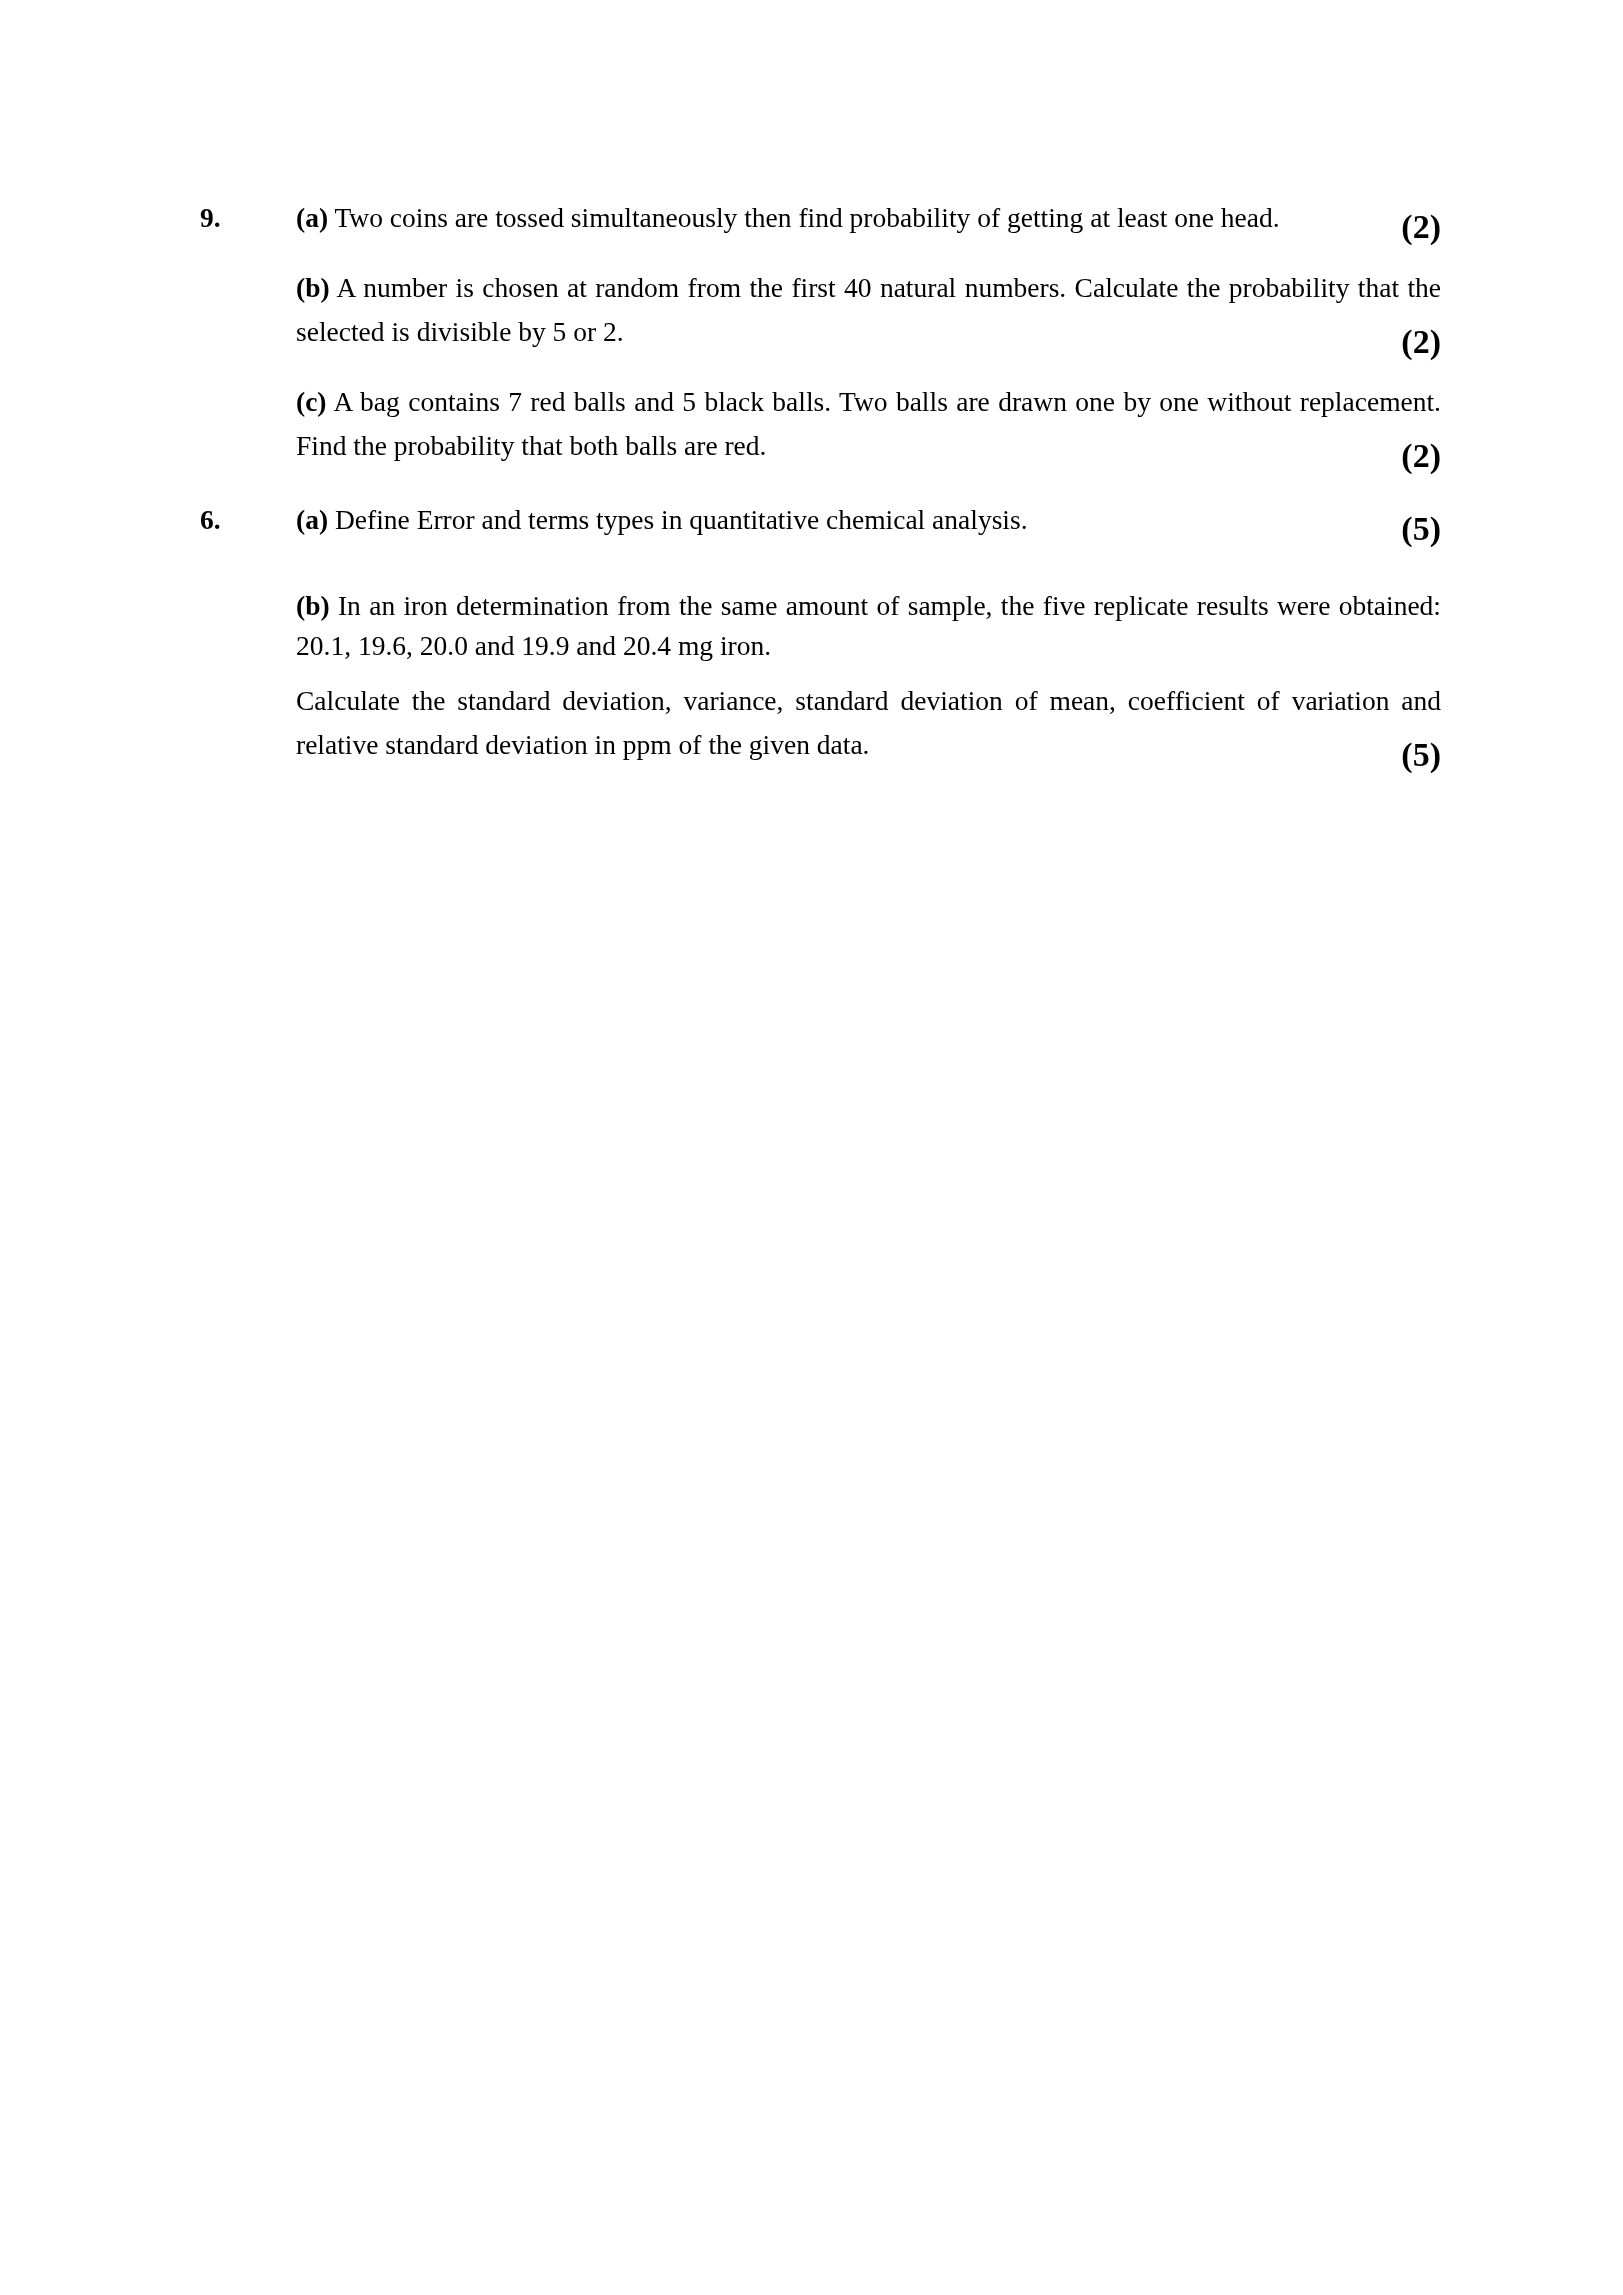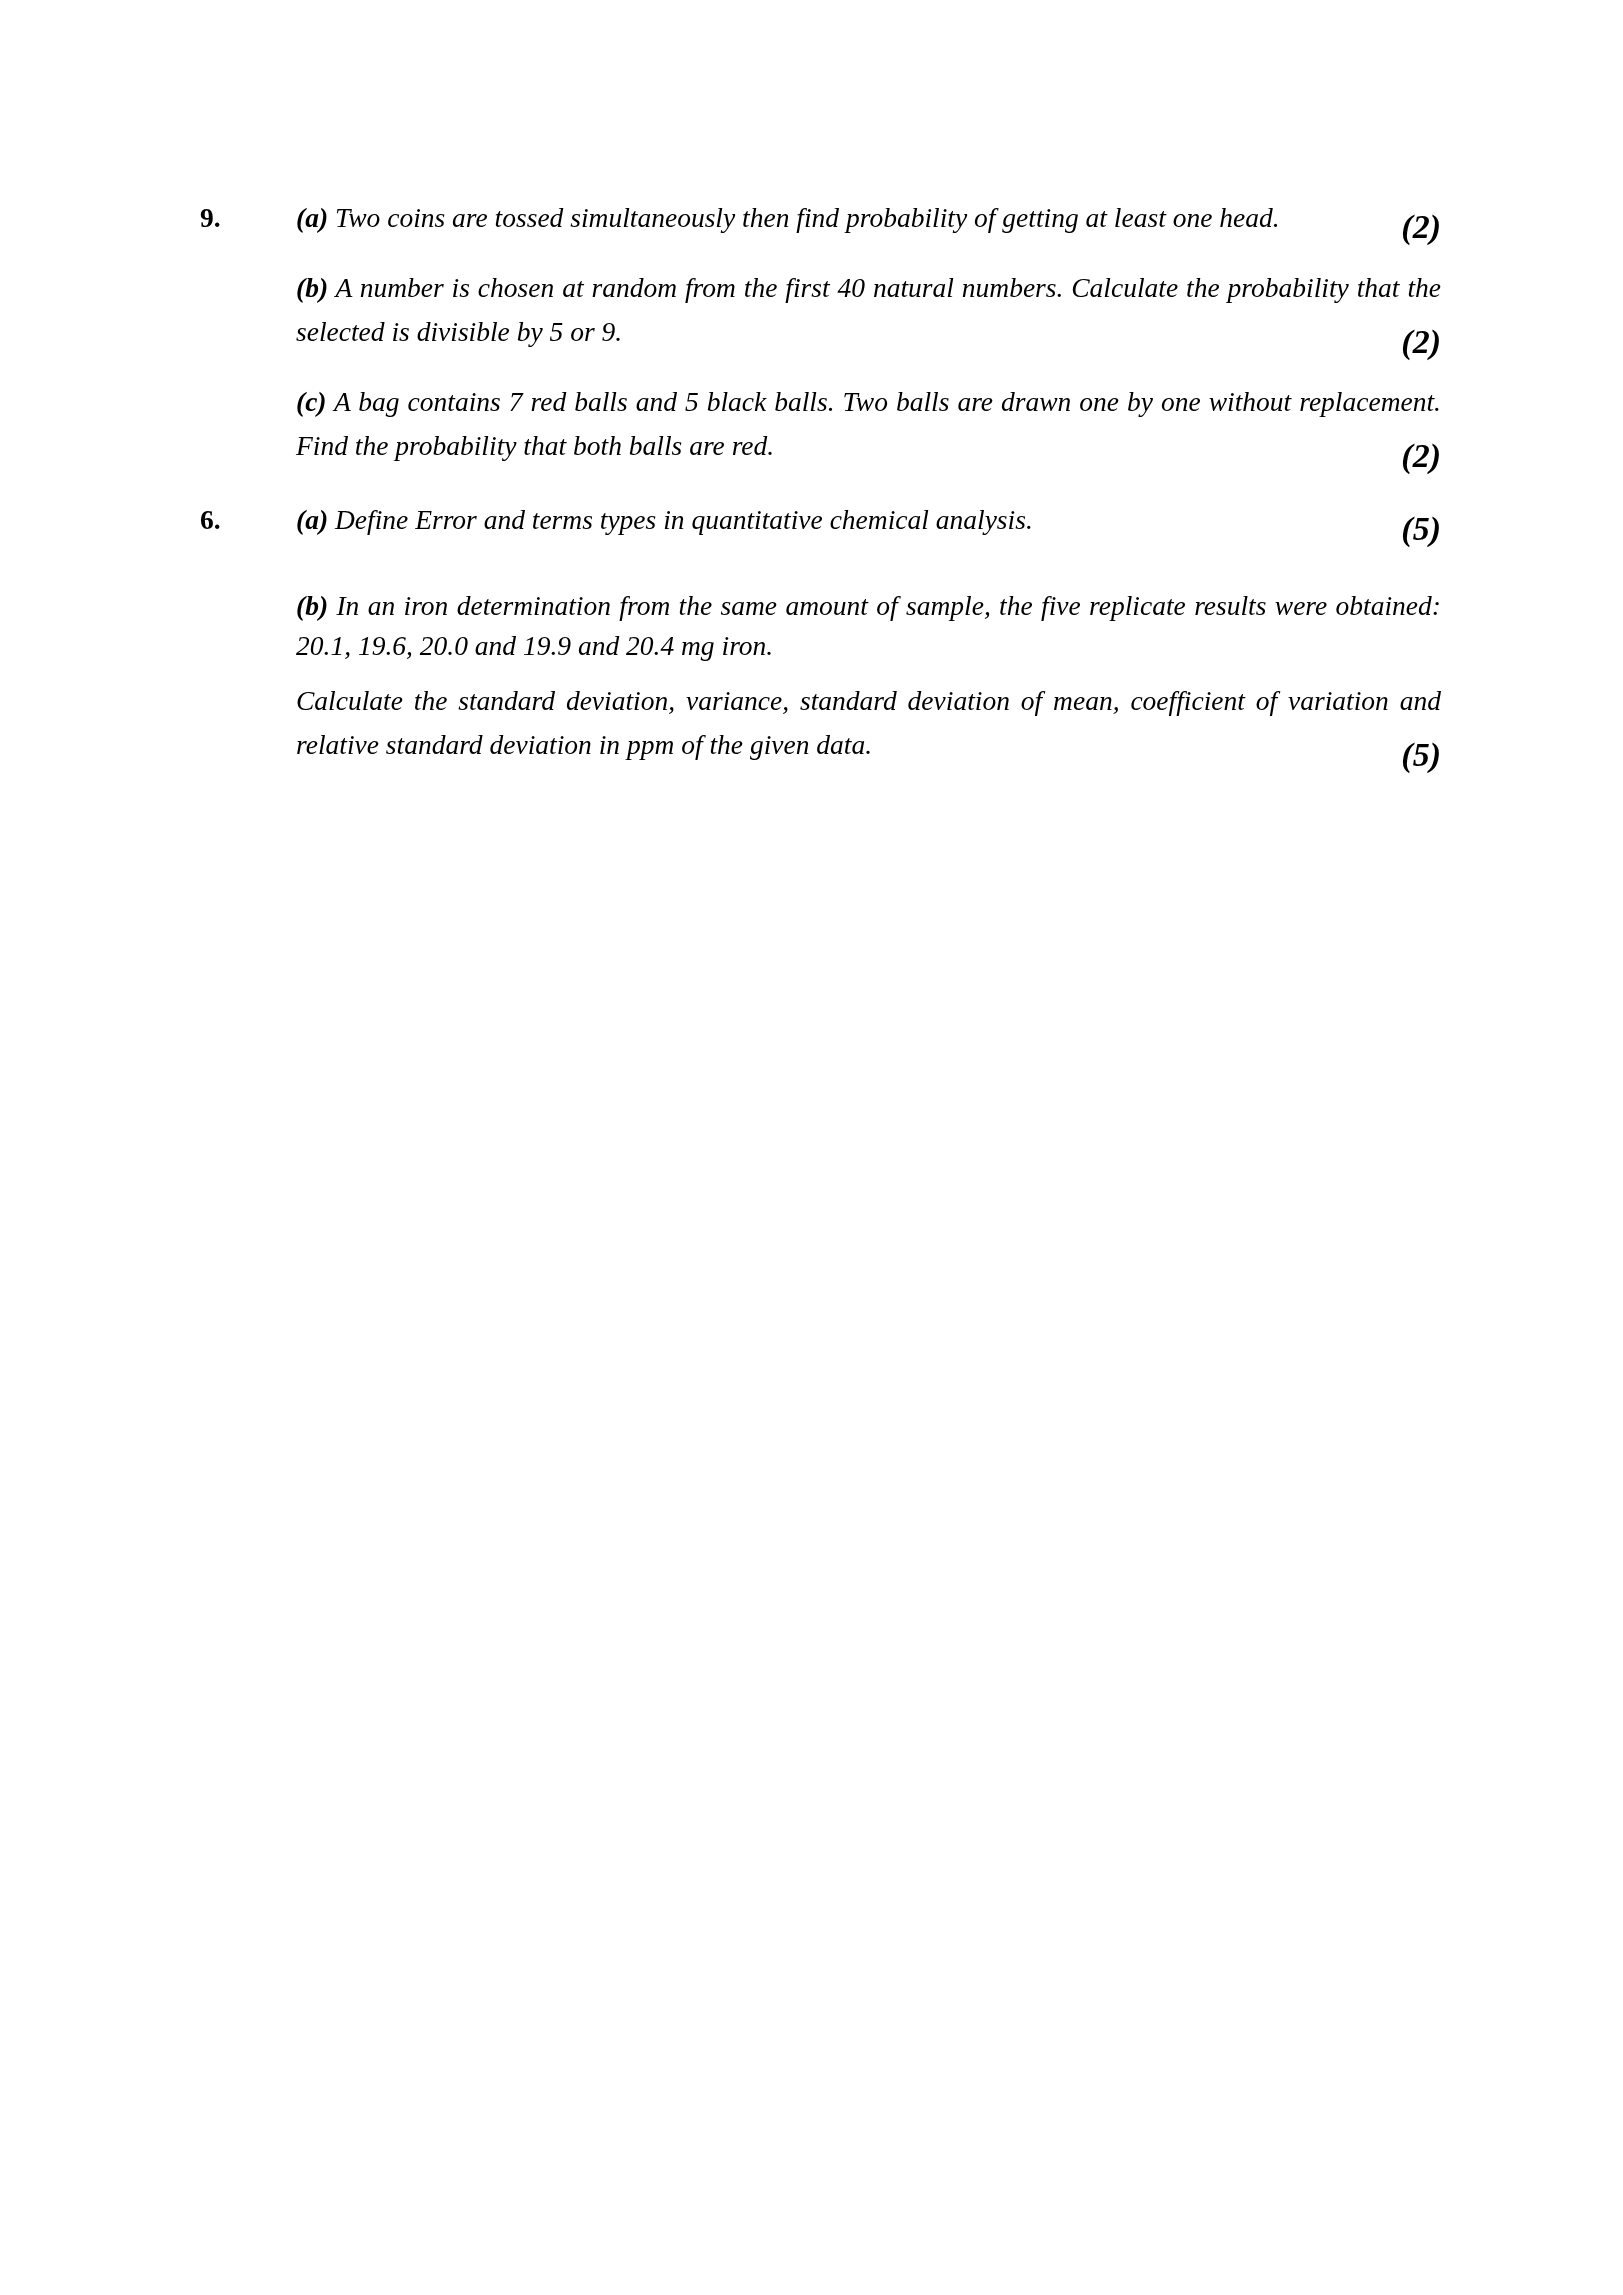--- a/index.html
+++ b/index.html
@@ -33,21 +33,20 @@
   .qbody {
     width: 1145px;
     flex: 0 0 1145px;
   }
   .part {
     position: relative;
     font-size: 27.5px;
     line-height: 1.62;
     text-align: justify;
     margin-bottom: 25px;
-    font-style: italic;
   }
   .part.tight {
     line-height: 1.45;
     margin-bottom: 13px;
     margin-top: 44px;
   }
   .part.nogap { margin-bottom: 25px; }
   .part-label { font-weight: bold; }
   .marks {
     position: absolute;
@@ -66,21 +65,21 @@
   <div class="question">
     <div class="qnum">9.</div>
     <div class="qbody">
 
       <p class="part">
         <span class="part-label">(a)</span><span> Two coins are tossed simultaneously then find probability of getting at least one head.</span>
         <span class="marks">(2)</span>
       </p>
 
       <p class="part">
-        <span class="part-label">(b)</span><span> A number is chosen at random from the first 40 natural numbers. Calculate the probability that the selected is divisible by 5 or 9.</span>
+        <span class="part-label">(b)</span><span> A number is chosen at random from the first 40 natural numbers. Calculate the probability that the selected is divisible by 5 or 2.</span>
         <span class="marks">(2)</span>
       </p>
 
       <p class="part">
         <span class="part-label">(c)</span><span> A bag contains 7 red balls and 5 black balls. Two balls are drawn one by one without replacement. Find the probability that both balls are red.</span>
         <span class="marks">(2)</span>
       </p>
 
 
     </div>

